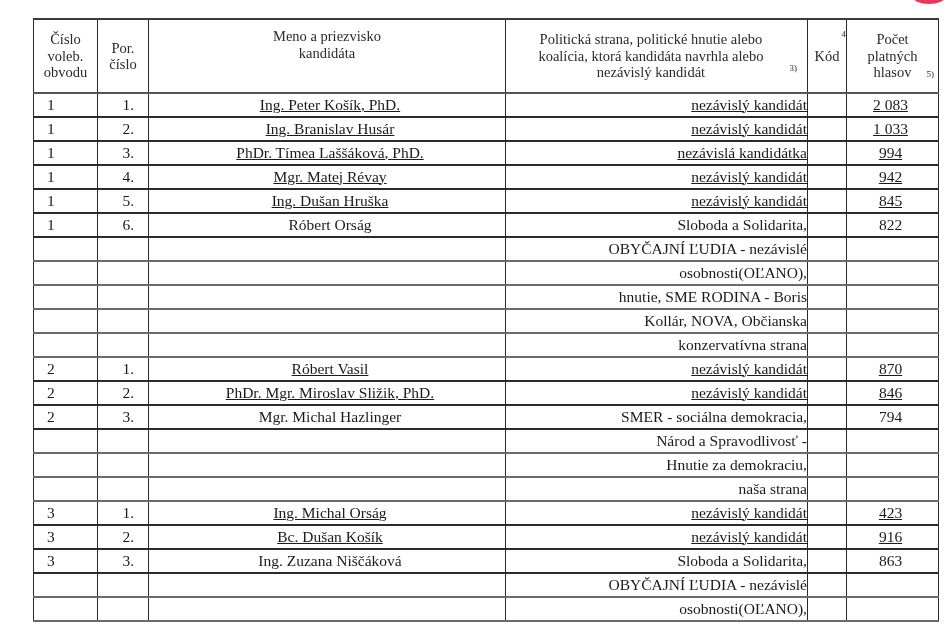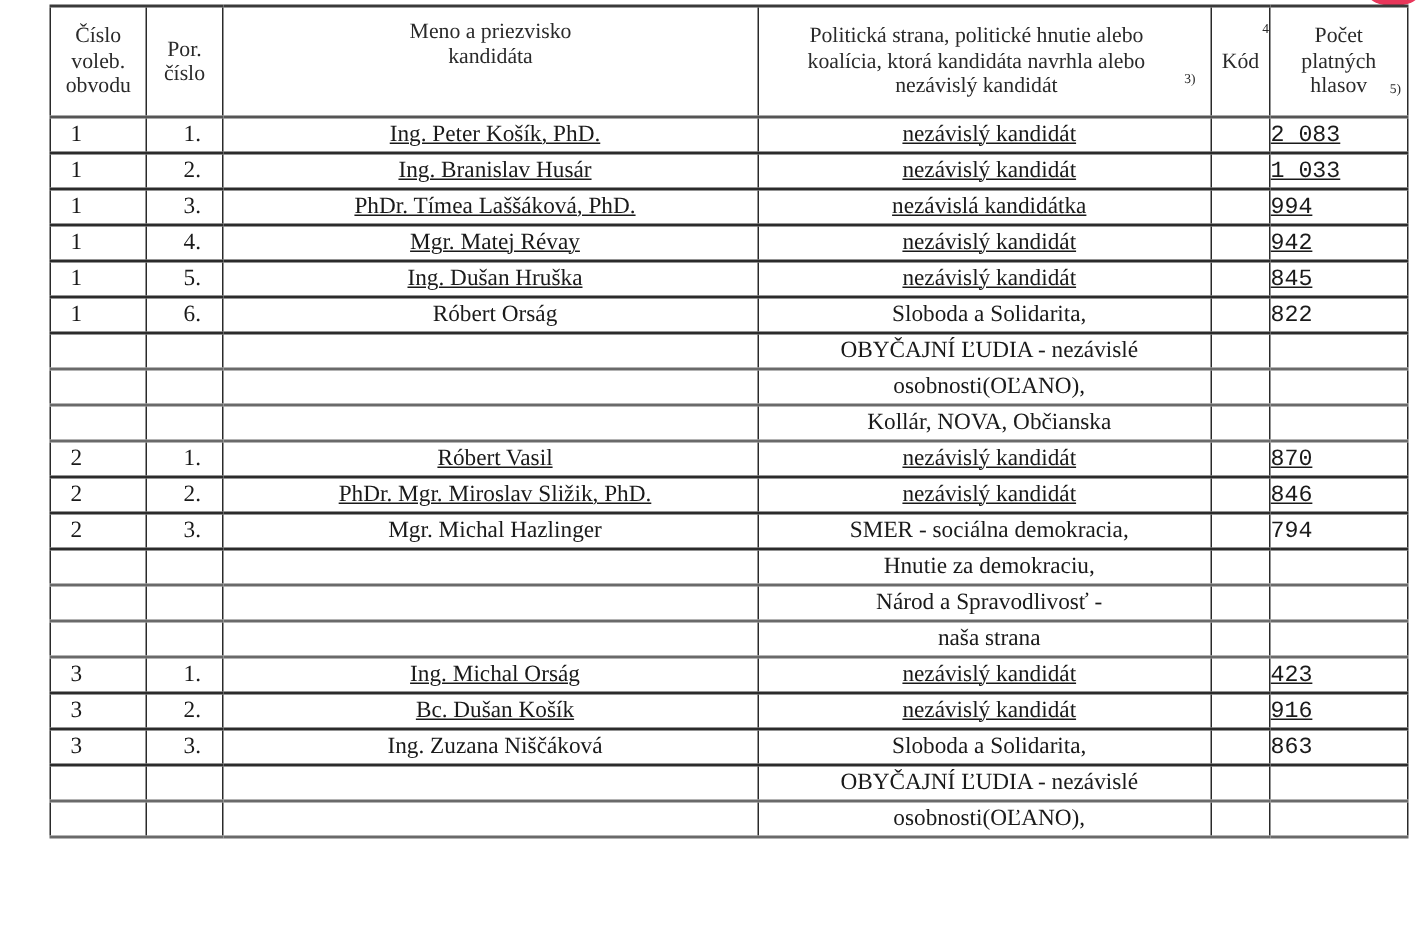--- a/index.html
+++ b/index.html
@@ -11,21 +11,21 @@
       width: 950px;
       height: 634px;
       overflow: hidden;
       position: relative;
       font-family: "Liberation Serif", "DejaVu Serif", serif;
       color: #1a1a1a;
     }
     .page {
       position: absolute;
       left: 33px;
-      top: 3px;
+      top: 18px;
       width: 905px;
     }
     table.results {
       border-collapse: collapse;
       table-layout: fixed;
       width: 905px;
     }
     table.results col.c1 { width: 64px; }
     table.results col.c2 { width: 51px; }
     table.results col.c3 { width: 357px; }
@@ -60,22 +60,22 @@
       line-height: 22px;
       vertical-align: bottom;
       border-bottom: 2.5px solid #2b2b2b;
     }
     table.results tr.cont td {
       border-bottom: 2px solid #6a6a6a;
     }
     td.obvod { text-align: left; padding-left: 13px !important; }
     td.por { text-align: right; padding-right: 14px !important; }
     td.name { text-align: center; padding-left: 6px !important; text-decoration: underline; text-decoration-thickness: 1px; text-underline-offset: 1px; }
-    td.party { text-align: center; padding-left: 6px !important; }
-    td.votes { text-align: left; padding-right: 4px !important; font-family: Liberation Mono, monospace; }
+    td.party { text-align: right; padding-left: 6px !important; }
+    td.votes { text-align: center; padding-right: 4px !important; }
     td.name.nu { text-decoration: none; }
     td.party.u { text-decoration: underline; text-decoration-thickness: 1px; text-underline-offset: 1px; }
     td.votes.u { text-decoration: underline; text-decoration-thickness: 1px; text-underline-offset: 1px; }
     .th-kod-sup {
       position: absolute;
       top: 6px;
       right: -3px;
       font-size: 9px;
     }
     .th-votes-sup {
@@ -186,21 +186,37 @@
     <td class="por"></td>
     <td class="name"></td>
     <td class="party">osobnosti(OĽANO),</td>
     <td class="kod"></td>
     <td class="votes"></td>
   </tr>
         <tr class="cont">
     <td class="obvod"></td>
     <td class="por"></td>
     <td class="name"></td>
+    <td class="party">hnutie, SME RODINA - Boris</td>
+    <td class="kod"></td>
+    <td class="votes"></td>
+  </tr>
+        <tr class="cont">
+    <td class="obvod"></td>
+    <td class="por"></td>
+    <td class="name"></td>
     <td class="party">Kollár, NOVA, Občianska</td>
+    <td class="kod"></td>
+    <td class="votes"></td>
+  </tr>
+        <tr class="cont">
+    <td class="obvod"></td>
+    <td class="por"></td>
+    <td class="name"></td>
+    <td class="party">konzervatívna strana</td>
     <td class="kod"></td>
     <td class="votes"></td>
   </tr>
         <tr>
     <td class="obvod">2</td>
     <td class="por">1.</td>
     <td class="name">Róbert Vasil</td>
     <td class="party u">nezávislý kandidát</td>
     <td class="kod"></td>
     <td class="votes u">870</td>
@@ -218,29 +234,29 @@
     <td class="por">3.</td>
     <td class="name nu">Mgr. Michal Hazlinger</td>
     <td class="party">SMER - sociálna demokracia,</td>
     <td class="kod"></td>
     <td class="votes">794</td>
   </tr>
         <tr class="cont">
     <td class="obvod"></td>
     <td class="por"></td>
     <td class="name"></td>
+    <td class="party">Národ a Spravodlivosť -</td>
+    <td class="kod"></td>
+    <td class="votes"></td>
+  </tr>
+        <tr class="cont">
+    <td class="obvod"></td>
+    <td class="por"></td>
+    <td class="name"></td>
     <td class="party">Hnutie za demokraciu,</td>
-    <td class="kod"></td>
-    <td class="votes"></td>
-  </tr>
-        <tr class="cont">
-    <td class="obvod"></td>
-    <td class="por"></td>
-    <td class="name"></td>
-    <td class="party">Národ a Spravodlivosť -</td>
     <td class="kod"></td>
     <td class="votes"></td>
   </tr>
         <tr class="cont">
     <td class="obvod"></td>
     <td class="por"></td>
     <td class="name"></td>
     <td class="party">naša strana</td>
     <td class="kod"></td>
     <td class="votes"></td>

